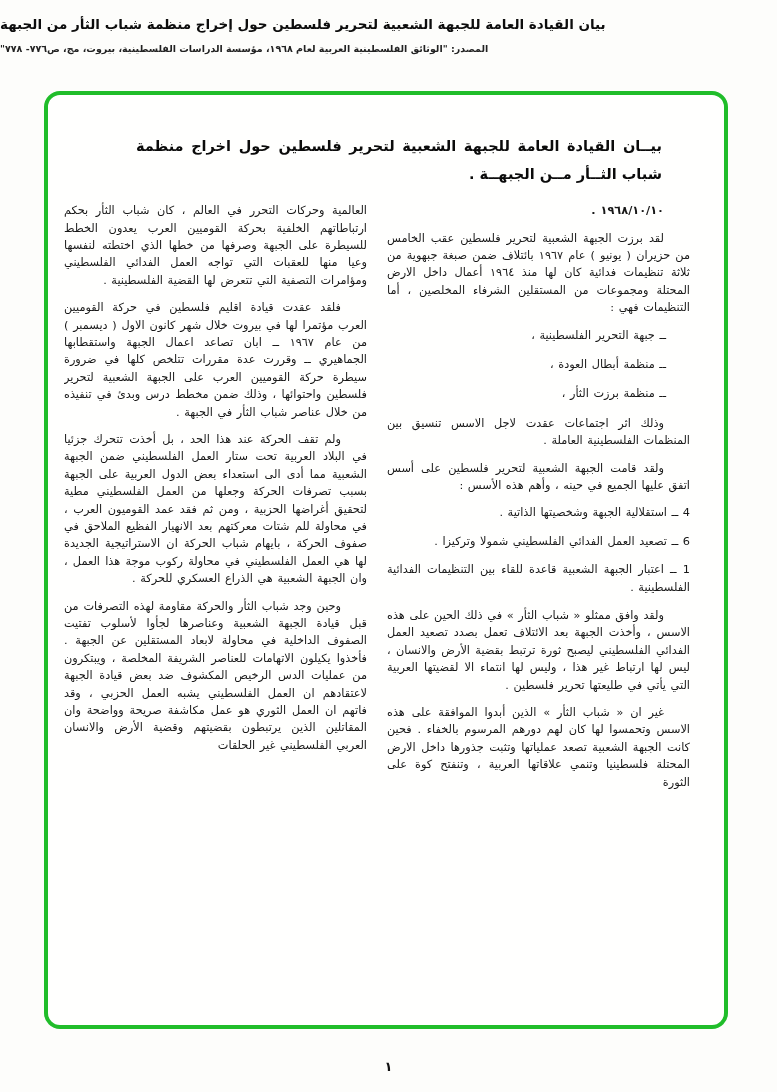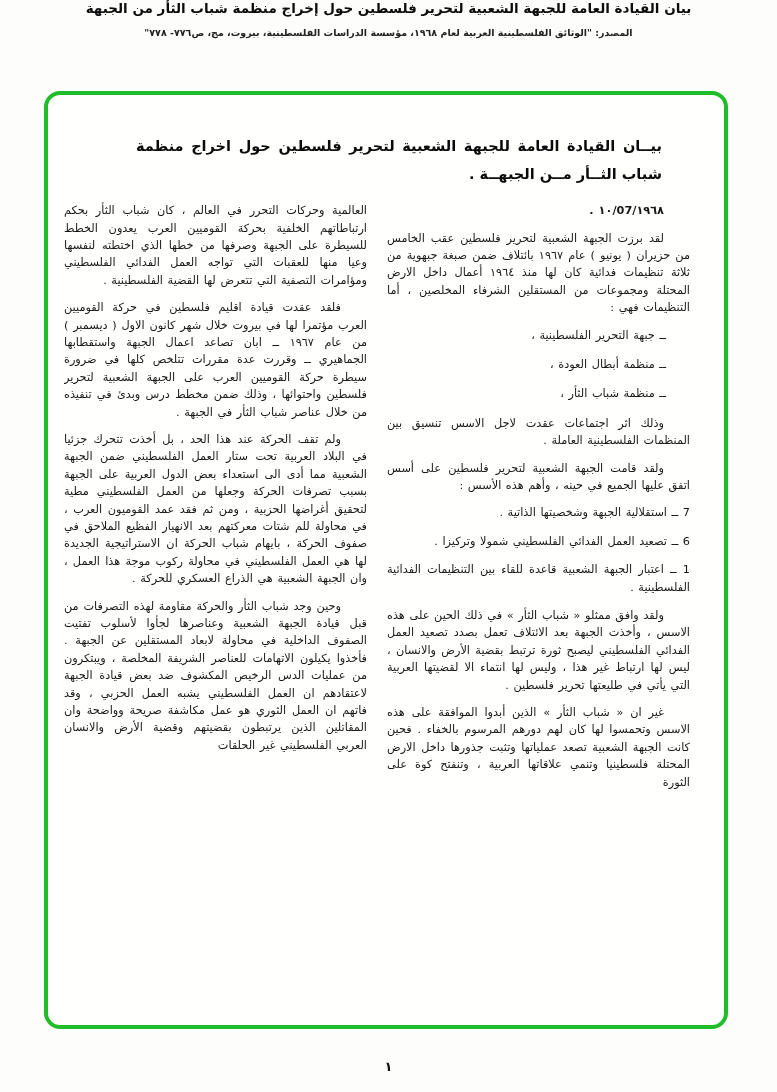--- a/index.html
+++ b/index.html
@@ -3,21 +3,21 @@
 <meta charset="utf-8">
 <style>
   html,body{margin:0;padding:0;}
   body{
     width:777px;height:1092px;position:relative;
     background:#fdfdfb;color:#161616;
     font-family:"DejaVu Sans",sans-serif;
     overflow:hidden;
   }
   .top-header{
-    direction:rtl;text-align:center;padding-top:0;
+    direction:rtl;text-align:left;padding-top:16px;
   }
   .top-title{
     font-size:13.5px;font-weight:bold;letter-spacing:0;color:#0d0d0d;
   }
   .top-source{
     font-size:9.5px;font-weight:bold;margin-top:11px;color:#222;
   }
   .doc-frame{
     position:absolute;left:44px;top:91px;width:684px;height:938px;
     border:4px solid #20bd2a;border-radius:16px;background:#fffffe;
@@ -65,28 +65,28 @@
 </div>
 
 <div class="doc-frame">
   <div class="doc-inner">
 
     <div class="doc-title">بيــان القيادة العامة للجبهة الشعبية لتحرير فلسطين حول اخراج منظمة شباب الثــأر مــن الجبهــة .</div>
 
     <div class="columns">
 
       <div class="col">
-        <p class="col-head">١٩٦٨/07/١٠ .</p>
+        <p class="col-head">١٩٦٨/١٠/١٠ .</p>
         <p>لقد برزت الجبهة الشعبية لتحرير فلسطين عقب الخامس من حزيران ( يونيو ) عام ١٩٦٧ بائتلاف ضمن صبغة جبهوية من ثلاثة تنظيمات فدائية كان لها منذ ١٩٦٤ أعمال داخل الارض المحتلة ومجموعات من المستقلين الشرفاء المخلصين ، أما التنظيمات فهي :</p>
         <p class="list-item">ــ جبهة التحرير الفلسطينية ،</p>
         <p class="list-item">ــ منظمة أبطال العودة ،</p>
-        <p class="list-item">ــ منظمة شباب الثأر ،</p>
+        <p class="list-item">ــ منظمة برزت الثأر ،</p>
         <p>وذلك اثر اجتماعات عقدت لاجل الاسس تنسيق بين المنظمات الفلسطينية العاملة .</p>
         <p>ولقد قامت الجبهة الشعبية لتحرير فلسطين على أسس اتفق عليها الجميع في حينه ، وأهم هذه الأسس :</p>
-        <p class="numbered">7 ــ استقلالية الجبهة وشخصيتها الذاتية .</p>
+        <p class="numbered">4 ــ استقلالية الجبهة وشخصيتها الذاتية .</p>
         <p class="numbered">6 ــ تصعيد العمل الفدائي الفلسطيني شمولا وتركيزا .</p>
         <p class="numbered">1 ــ اعتبار الجبهة الشعبية قاعدة للقاء بين التنظيمات الفدائية الفلسطينية .</p>
         <p>ولقد وافق ممثلو « شباب الثأر » في ذلك الحين على هذه الاسس ، وأخذت الجبهة بعد الائتلاف تعمل بصدد تصعيد العمل الفدائي الفلسطيني ليصبح ثورة ترتبط بقضية الأرض والانسان ، ليس لها ارتباط غير هذا ، وليس لها انتماء الا لقضيتها العربية التي يأتي في طليعتها تحرير فلسطين .</p>
         <p>غير ان « شباب الثأر » الذين أبدوا الموافقة على هذه الاسس وتحمسوا لها كان لهم دورهم المرسوم بالخفاء . فحين كانت الجبهة الشعبية تصعد عملياتها وتثبت جذورها داخل الارض المحتلة فلسطينيا وتنمي علاقاتها العربية ، وتنفتح كوة على الثورة</p>
       </div>
 
       <div class="col">
         <p style="text-indent:0;">العالمية وحركات التحرر في العالم ، كان شباب الثأر بحكم ارتباطاتهم الخلفية بحركة القوميين العرب يعدون الخطط للسيطرة على الجبهة وصرفها من خطها الذي اختطته لنفسها وعيا منها للعقبات التي تواجه العمل الفدائي الفلسطيني ومؤامرات التصفية التي تتعرض لها القضية الفلسطينية .</p>
         <p>فلقد عقدت قيادة اقليم فلسطين في حركة القوميين العرب مؤتمرا لها في بيروت خلال شهر كانون الاول ( ديسمبر ) من عام ١٩٦٧ ــ ابان تصاعد اعمال الجبهة واستقطابها الجماهيري ــ وقررت عدة مقررات تتلخص كلها في ضرورة سيطرة حركة القوميين العرب على الجبهة الشعبية لتحرير فلسطين واحتوائها ، وذلك ضمن مخطط درس وبدئ في تنفيذه من خلال عناصر شباب الثأر في الجبهة .</p>
         <p>ولم تقف الحركة عند هذا الحد ، بل أخذت تتحرك جزئيا في البلاد العربية تحت ستار العمل الفلسطيني ضمن الجبهة الشعبية مما أدى الى استعداء بعض الدول العربية على الجبهة بسبب تصرفات الحركة وجعلها من العمل الفلسطيني مطية لتحقيق أغراضها الحزبية ، ومن ثم فقد عمد القوميون العرب ، في محاولة للم شتات معركتهم بعد الانهيار الفظيع الملاحق في صفوف الحركة ، بايهام شباب الحركة ان الاستراتيجية الجديدة لها هي العمل الفلسطيني في محاولة ركوب موجة هذا العمل ، وان الجبهة الشعبية هي الذراع العسكري للحركة .</p>

